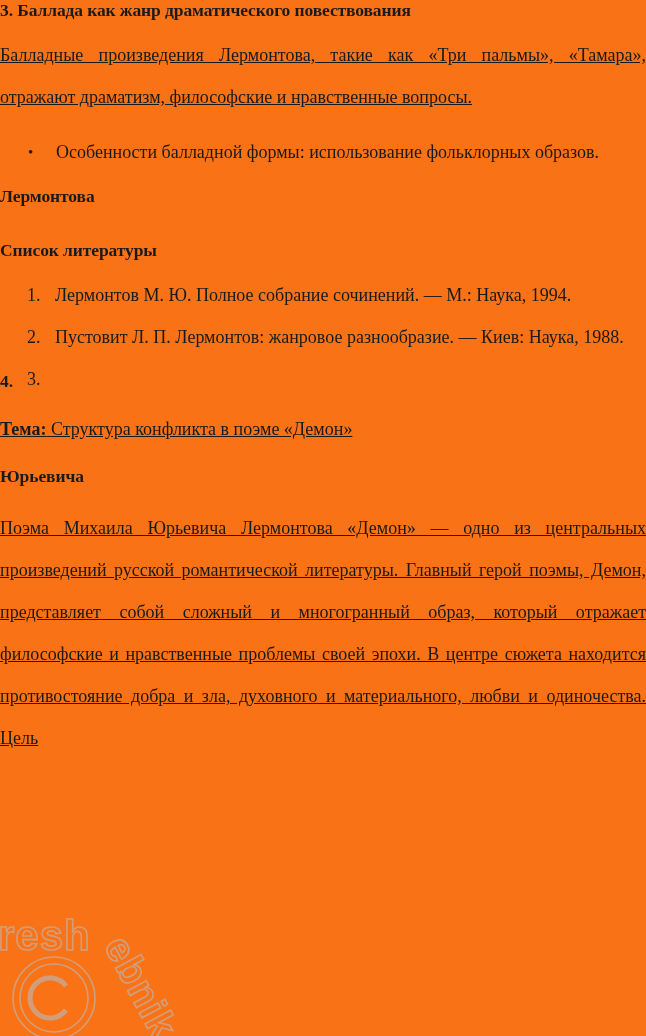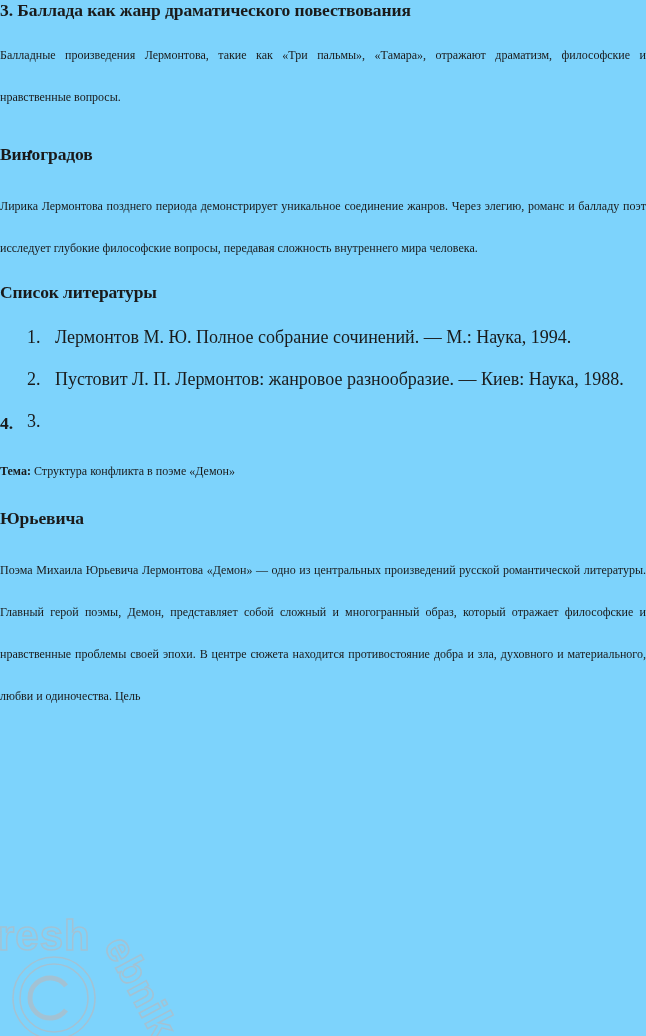--- a/index.html
+++ b/index.html
@@ -9,47 +9,48 @@
   }
   body {
     font-family: "Liberation Serif", "DejaVu Serif", serif;
     color: #1a1a1a;
   }
   #page {
     position: relative;
     width: 646px;
     height: 1036px;
     overflow: hidden;
-    background: #7dd3fc;
+    background: #f97316;
   }
   .doc {
     position: absolute;
     left: 0;
     top: 0;
     width: 646px;
     padding: 0;
     box-sizing: border-box;
   }
 
   
   .h-bold {
     font-weight: bold;
     font-size: 17.5px;
     line-height: 21px;
     letter-spacing: -0.1px;
     margin: 0;
     text-align: left;
   }
   .para {
-    font-size: 12px;
+    font-size: 18px;
     line-height: 42px;
     text-align: justify;
     text-justify: inter-word;
     margin: 0;
     hyphens: none;
+    text-decoration: underline;
   }
   .gap-sm { height: 13px; }
   .gap-md { height: 20px; }
   .gap-lg { height: 26px; }
 
   
   ul.bullets, ol.refs {
     margin: 0;
     padding: 0;
     list-style: none;
@@ -103,30 +104,30 @@
 
     <div class="gap-sm"></div>
 
     <p class="para">Балладные произведения Лермонтова, такие как «Три пальмы», «Тамара», отражают драматизм, философские и нравственные вопросы.</p>
 
     <div class="gap-sm"></div>
 
     <ul class="bullets">
       <li>
         <span class="marker">•</span>
+        <span>Особенности балладной формы: использование фольклорных образов.</span>
       </li>
     </ul>
 
     <div class="gap-sm"></div>
 
-    <div class="h-bold">Виноградов</div>
+    <div class="h-bold">Лермонтова</div>
 
     <div class="gap-md"></div>
 
-    <p class="para">Лирика Лермонтова позднего периода демонстрирует уникальное соединение жанров. Через элегию, романс и балладу поэт исследует глубокие философские вопросы, передавая сложность внутреннего мира человека.</p>
 
     <div class="gap-sm"></div>
 
     <div class="h-bold">Список литературы</div>
 
     <div class="gap-sm"></div>
 
     <ol class="refs">
       <li>
         <span class="marker">1.</span>

